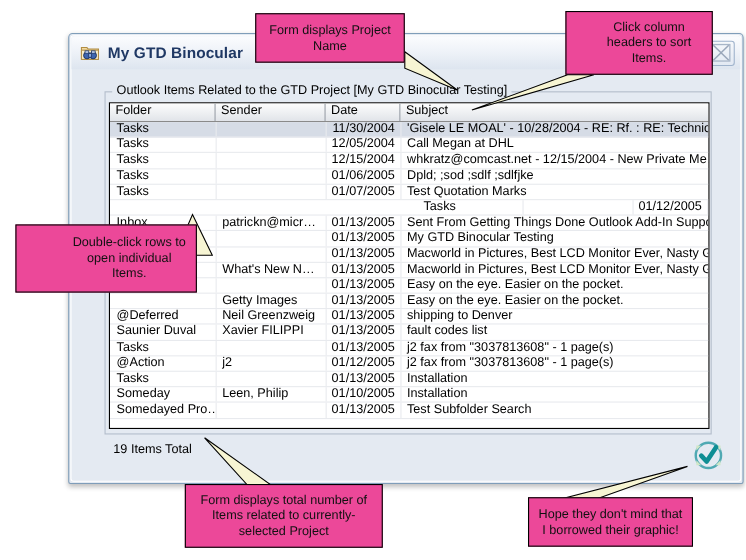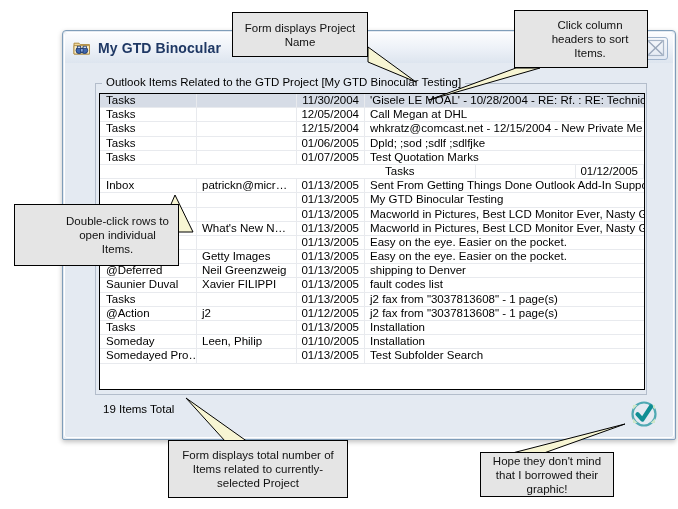--- a/index.html
+++ b/index.html
@@ -170,21 +170,21 @@
     position: absolute;
     right: 14px;
     bottom: 8px;
     width: 34px;
     height: 32px;
   }
 
   
   .callout {
     position: absolute;
-    background: #e5e5e5;
+    background: #ec4899;
     border: 1px solid #000000;
     box-sizing: border-box;
     font-size: 11.5px;
     color: #111;
     text-align: center;
     line-height: 14px;
     display: flex;
     align-items: center;
     justify-content: center;
     padding: 3px 6px;
@@ -220,20 +220,26 @@
           <line x1="4.5" y1="3.2" x2="18.5" y2="16.8" stroke="#9aa7ba" stroke-width="1.4"></line>
           <line x1="18.5" y1="3.2" x2="4.5" y2="16.8" stroke="#9aa7ba" stroke-width="1.4"></line>
         </svg>
       </span>
     </div>
 
     <div class="groupbox"></div>
     <div class="groupbox-label">Outlook Items Related to the GTD Project [My GTD Binocular Testing]</div>
 
     <div class="grid">
+      <div class="grid-header">
+        <div class="hcell c-folder">Folder</div>
+        <div class="hcell c-sender">Sender</div>
+        <div class="hcell c-date">Date</div>
+        <div class="hcell c-subject">Subject</div>
+      </div>
       <div class="grid-body" id="grid-body">
           <div class="row selected">
             <div class="cell c-folder">Tasks</div>
             <div class="cell c-sender"></div>
             <div class="cell c-date">11/30/2004</div>
             <div class="cell c-subject">'Gisele LE MOAL' - 10/28/2004 - RE: Rf. : RE: Technica…</div>
           </div>
           <div class="row">
             <div class="cell c-folder">Tasks</div>
             <div class="cell c-sender"></div>
@@ -380,17 +386,17 @@
   </div>
 
   <div class="callout" style="left:14px; top:204px; width:165px; height:62px;padding-left:48px;">
     <span>Double-click rows to open individual Items.</span>
   </div>
 
   <div class="callout" style="left:168px; top:440px; width:180px; height:58px;">
     <span>Form displays total number of Items related to currently-selected Project</span>
   </div>
 
-  <div class="callout" style="left:480px; top:452px; width:134px; height:45px;">
+  <div class="callout" style="left:480px; top:452px; width:150px; height:45px;">
     <span>Hope they don't mind that I borrowed their graphic!</span>
   </div>
 
 </div>
 
 </body></html>

